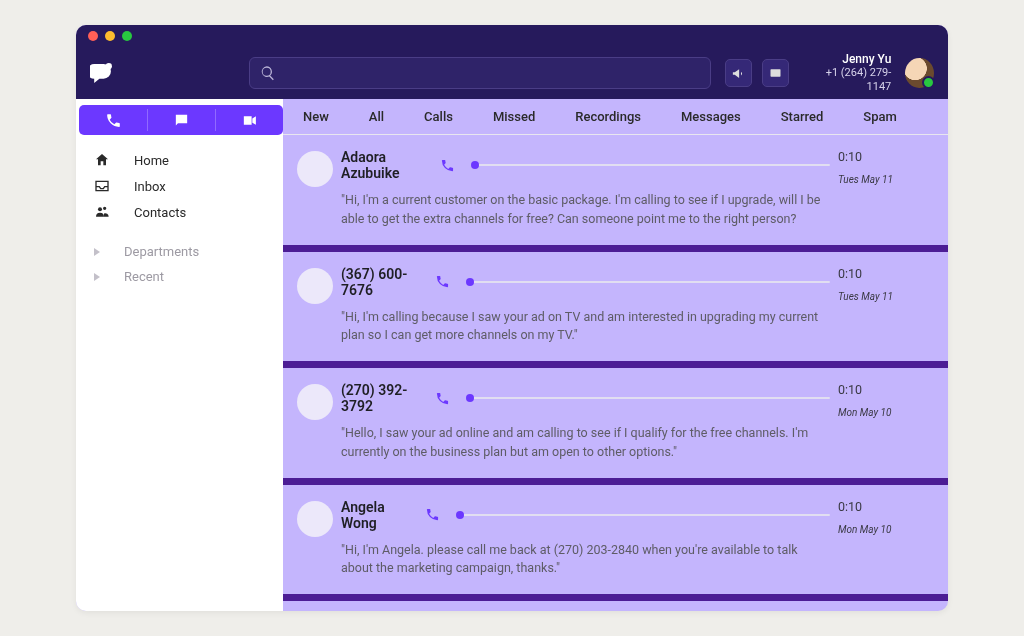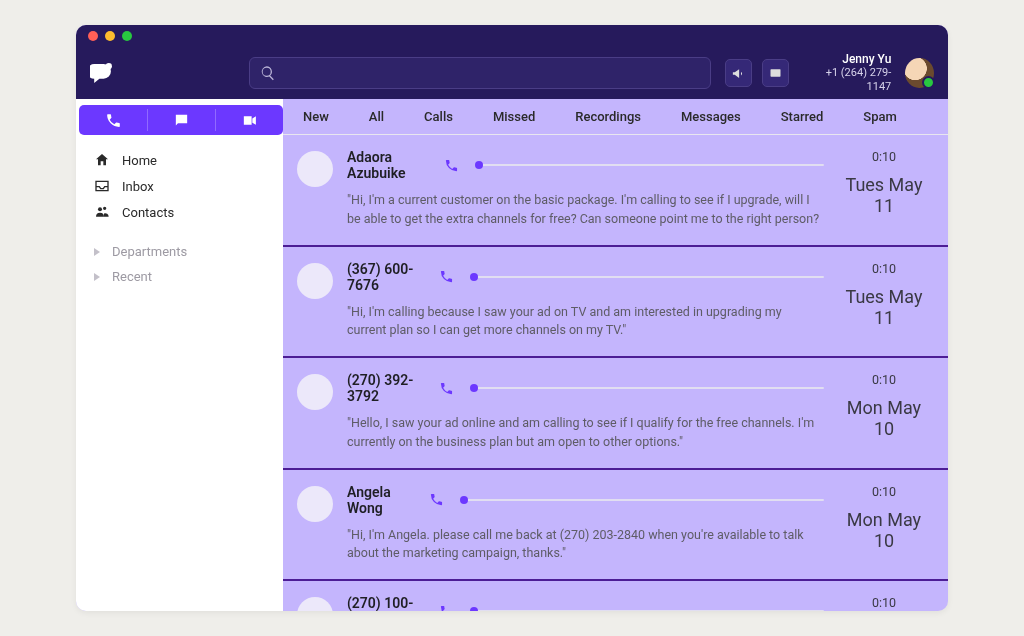--- a/index.html
+++ b/index.html
@@ -109,21 +109,21 @@
   }
   .action-btn:first-child { border-top-left-radius:5px; border-bottom-left-radius:5px; margin-left:3px;}
   .action-btn:last-child  { border-top-right-radius:5px; border-bottom-right-radius:5px; margin-right:0;}
   .action-btn + .action-btn::before {
     content:''; position:absolute; left:0; top:4px; bottom:4px; width:1px; background:rgba(255,255,255,0.25);
   }
   .action-btn svg { width:17px; height:17px; fill:#fff; }
 
   .nav { padding: 4px 8px; }
   .nav-item {
-    display:flex; align-items:center; gap:12px;
+    display:flex; align-items:center; gap:24px;
     padding:5px 10px; font-size:13px; color:#2a2a2a;
     cursor:pointer;
   }
   .nav-item svg { width:16px; height:16px; fill:#2a2a2a; }
   .nav-item.muted { color:#9d9aa3; }
   .tri { width:0;height:0;border-top:4px solid transparent;border-bottom:4px solid transparent;border-left:6px solid #c3c0c9; }
 
   
   .main { flex:1; display:flex; flex-direction:column; min-width:0;}
   .tabs {
@@ -134,22 +134,22 @@
   }
   .tab {
     padding: 0 14px; font-size:13px; color:#2a2a2a;
     height:100%; display:flex; align-items:center; cursor:pointer; font-weight:500;
   }
   .tab.active { color:#6c38ff; border-bottom:2px solid #6c38ff; }
 
   .rec-list { overflow:auto; flex:1; }
   .rec {
     display:flex; padding:14px 18px 16px 14px;
-    border-bottom:2px solid #4c1d95;
-    gap:14px;
+    border-bottom:7px solid #4c1d95;
+    gap:8px;
   }
   .rec-avatar {
     width:36px; height:36px; border-radius:50%;
     background:#ece8fa; flex-shrink:0; margin-top:2px;
   }
   .rec-body { flex:1; min-width:0; }
   .rec-head { display:flex; align-items:center; gap:16px; }
   .rec-name { font-size:14px; font-weight:600; color:#1f1f24; }
   .rec-icons { display:flex; align-items:center; gap:14px; }
   .rec-icons svg { width:15px; height:15px; fill:#6c38ff; }
@@ -159,25 +159,25 @@
   }
   .progress .dot {
     position:absolute; left:0; top:-3px;
     width:8px; height:8px; border-radius:50%; background:#6c38ff;
   }
   .rec-transcript {
     margin-top:10px; font-size:12.5px; color:#5e5c66; line-height:1.5;
     max-width: 640px;
   }
   .rec-meta {
-    width:92px; text-align:center; display:flex; flex-direction:column;
+    width:92px; text-align:left; display:flex; flex-direction:column;
     justify-content:flex-start; gap:10px; flex-shrink:0;
   }
   .rec-dur { font-size:12.5px; color:#3a3944; }
-  .rec-date { font-size:18px; color:#3a3944; }
+  .rec-date { font-size:10px; color:#3a3944;font-style:italic; }
 </style>
 </head>
 <body>
 
 <div class="window">
 
   <div class="titlebar">
     <div class="traffic red"></div>
     <div class="traffic yellow"></div>
     <div class="traffic green"></div>

